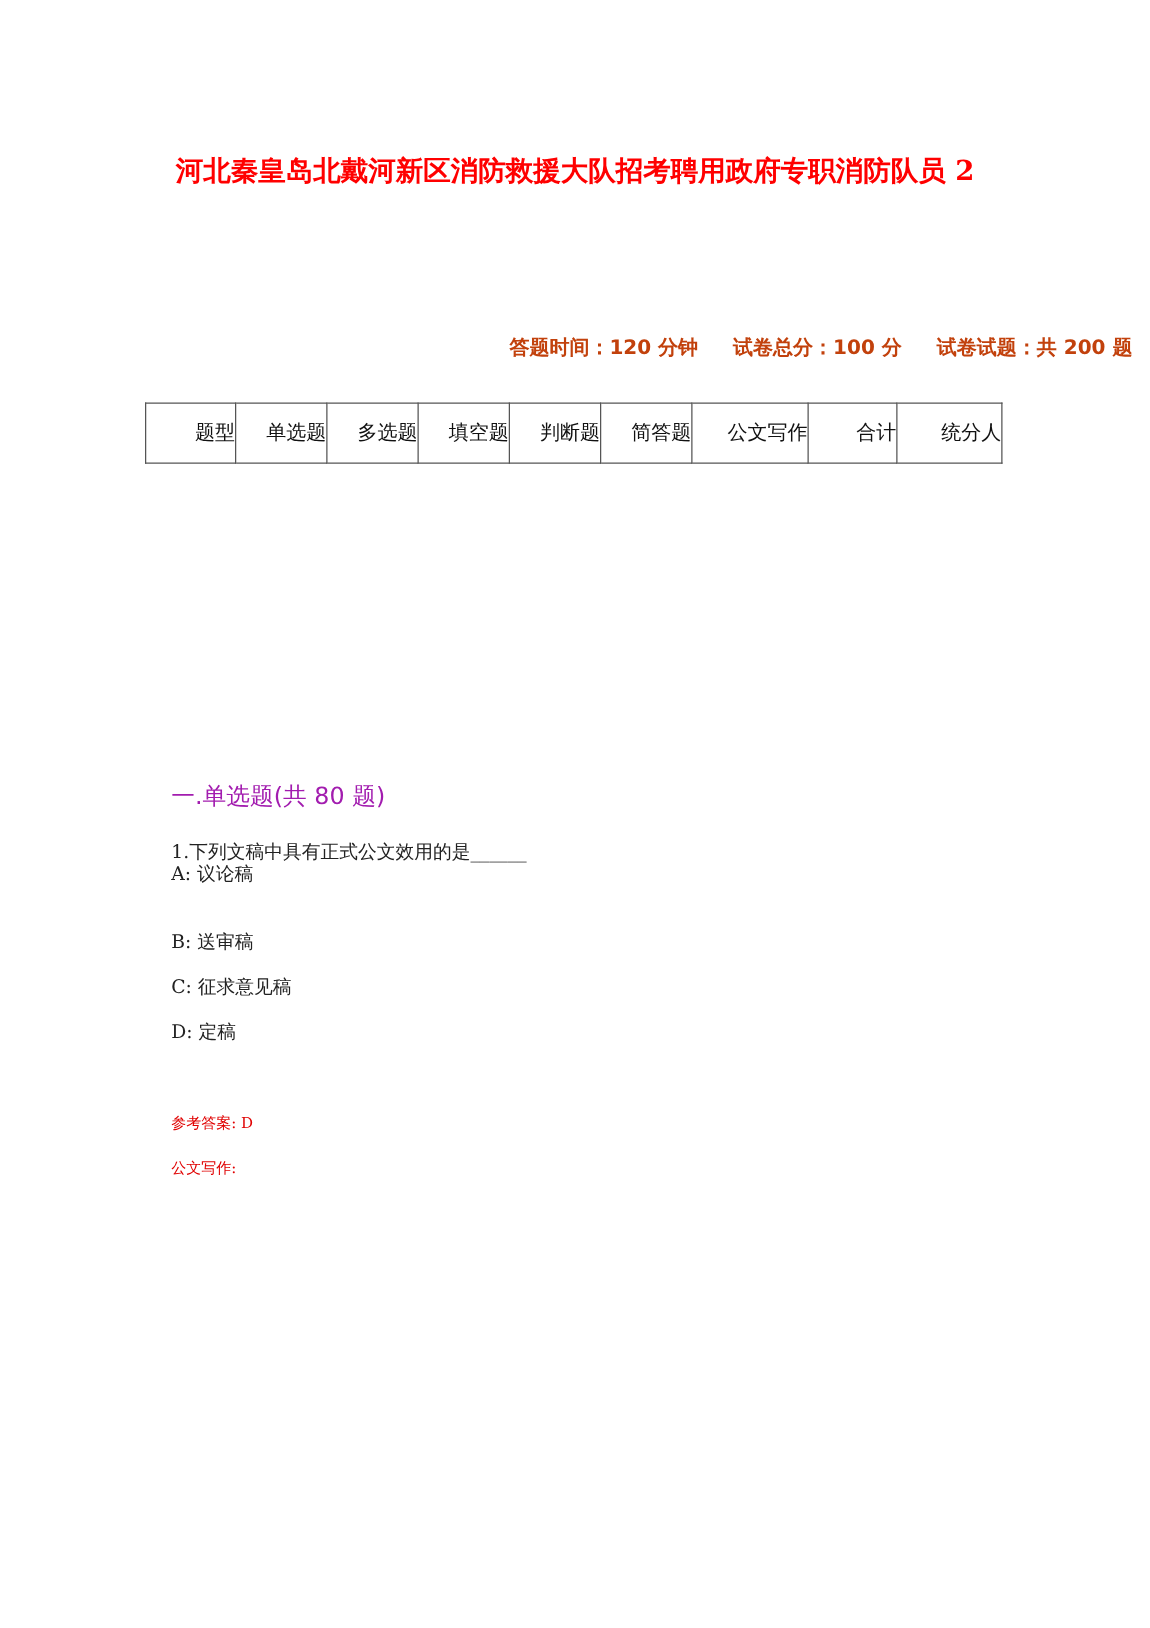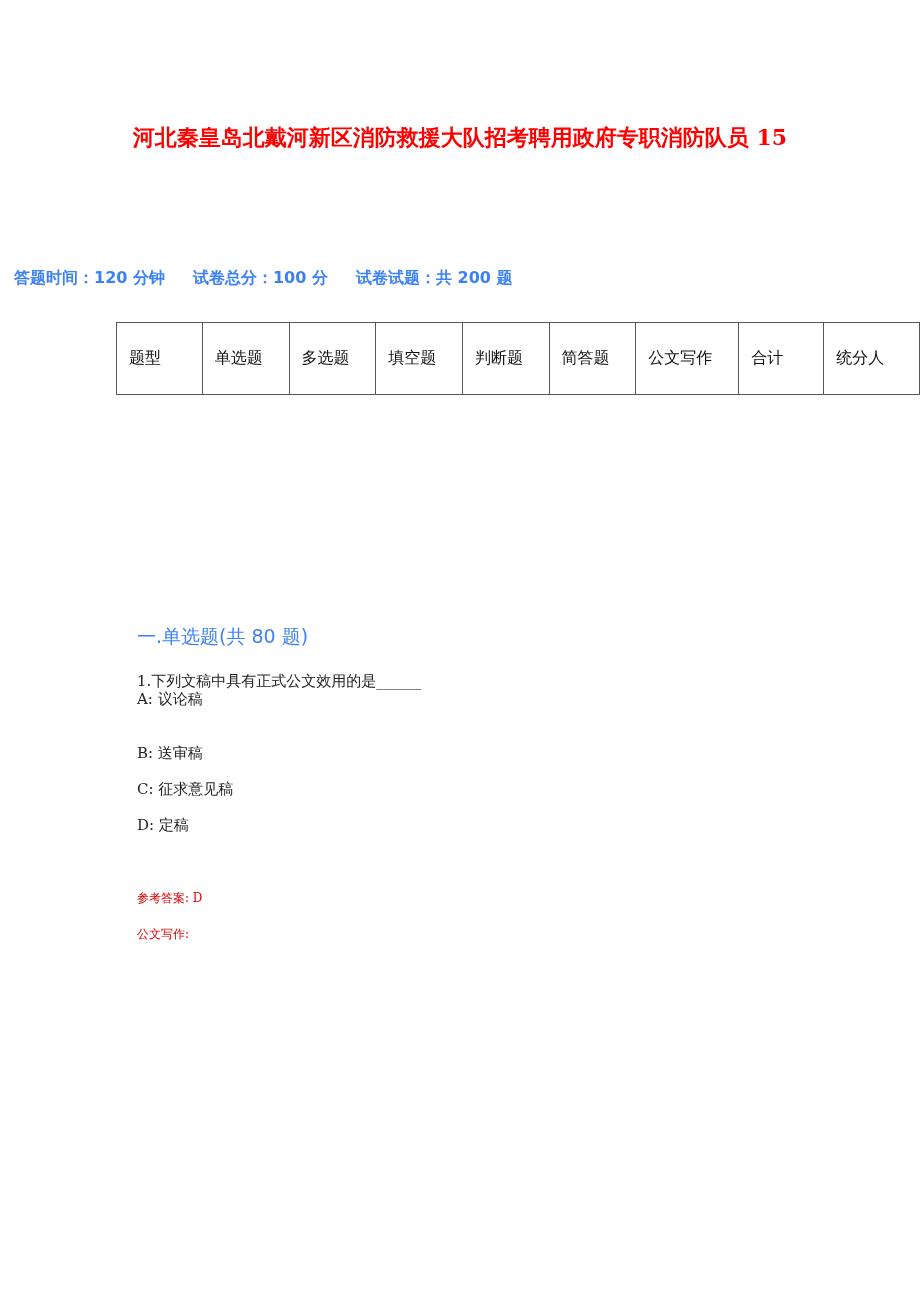--- a/index.html
+++ b/index.html
@@ -6,55 +6,55 @@
     body { width: 920px; height: 1302px; position: relative; overflow: hidden; }
     .page { position: absolute; left: 0; top: 0; width: 920px; height: 1302px; background: #fff; }
     .title {
       position: absolute; left: 120px; width: 680px; text-align: center;
       color: #ff0000; font-family: "DejaVu Serif", "Liberation Serif", serif;
       font-weight: bold; font-size: 22px; line-height: 30px;
     }
     .title.l1 { top: 122px; }
     .title.l2 { top: 169px; }
     .meta {
-      position: absolute; top: 268px; left: 0; width: 920px; text-align: left;
+      position: absolute; top: 268px; left: 0; width: 920px; text-align: right;
       font-family: "DejaVu Sans", "Liberation Sans", sans-serif; font-weight: bold;
-      font-size: 16px; color: #3b82f6; white-space: pre;
+      font-size: 16px; color: #c2410c; white-space: pre;
     }
     .meta span { margin: 0 14px; }
     table.score {
       position: absolute; left: 116px; top: 322px; border-collapse: collapse;
       font-family: "DejaVu Sans", "Liberation Sans", sans-serif; font-size: 16px; color: #111;
     }
     table.score td {
-      border: 1px solid #555; height: 47px; text-align: left; padding: 12px; vertical-align: middle; margin-top: 27px;
+      border: 1px solid #555; height: 47px; text-align: right; padding: 0; vertical-align: middle; margin-top: 27px;
     }
     .sec-heading {
       position: absolute; left: 137px; top: 624px; font-family: "DejaVu Sans", "Liberation Sans", sans-serif;
-      font-size: 19px; color: #3b82f6;
+      font-size: 19px; color: #a21caf;
     }
     .q-text, .opt {
       position: absolute; left: 137px; font-family: "DejaVu Serif", "Liberation Serif", serif;
       font-size: 15px; color: #222; line-height: 22px;
     }
     .red {
       position: absolute; left: 137px; font-family: "DejaVu Serif", "Liberation Serif", serif;
       font-size: 12px; color: #e00000; line-height: 22px;
     }
     .explain {
       position: absolute; left: 137px; top: 957px; width: 650px;
       font-family: "DejaVu Serif", "Liberation Serif", serif; font-size: 16.5px; color: #e00000;
       line-height: 35.5px; text-align: justify;
     }
   </style>
 </head>
 <body>
 
 <div class="page">
-  <div class="title l1">河北秦皇岛北戴河新区消防救援大队招考聘用政府专职消防队员 15</div>
+  <div class="title l1">河北秦皇岛北戴河新区消防救援大队招考聘用政府专职消防队员 2</div>
 
   <div class="meta"><span>答题时间：120 分钟</span><span>试卷总分：100 分</span><span>试卷试题：共 200 题</span></div>
 
   <table class="score">
     <tbody>
         <tr>
       <td style="width:71px">题型</td>
       <td style="width:72px">单选题</td>
       <td style="width:72px">多选题</td>
       <td style="width:72px">填空题</td>

